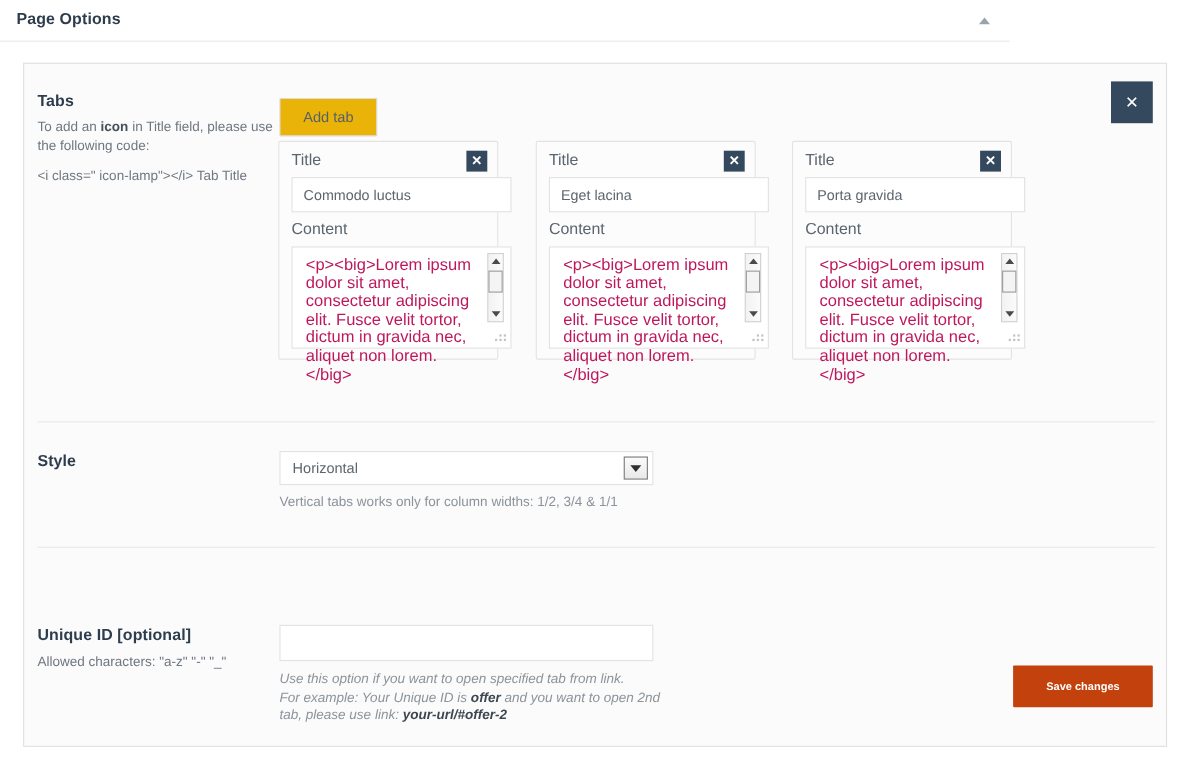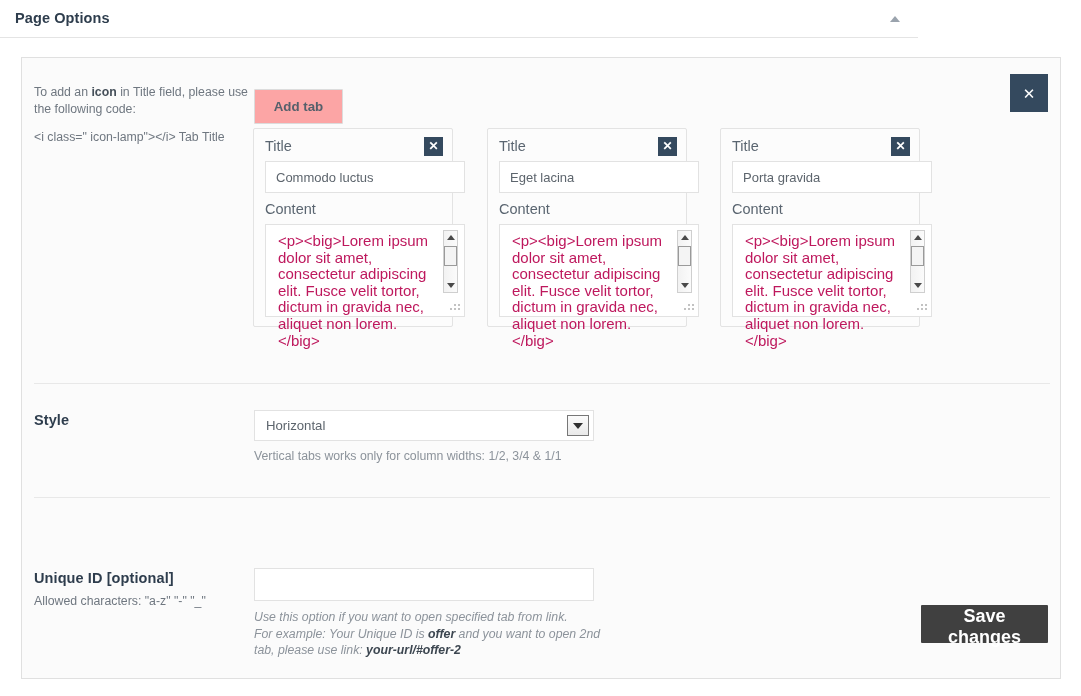--- a/index.html
+++ b/index.html
@@ -91,29 +91,28 @@
     width: 1016px;
     height: 1px;
     background: #e8e8e8;
   }
 
   
   .add-tab-btn {
     position: absolute;
     left: 232px; top: 31px;
     width: 89px; height: 35px;
-    background: #fca5a5;
+    background: #eab308;
     border: 1px solid #dcdcdc;
     font-family: "Liberation Sans", sans-serif;
     font-size: 13.3px;
     color: #56606b;
     cursor: pointer;
     border-radius: 1px;
     padding: 0;
-    font-weight: bold;
   }
 
   .close-panel-btn {
     position: absolute;
     left: 988px; top: 16px;
     width: 38px; height: 38px;
     background: #34495e;
     border: none;
     color: #ffffff;
     font-size: 15px;
@@ -298,25 +297,25 @@
     color: #5d656d;
     padding: 0 10px;
     outline: none;
   }
 
   
   .save-btn {
     position: absolute;
     left: 899px; top: 547px;
     width: 127px; height: 38px;
-    background: #404040;
+    background: #c2410c;
     border: none;
     color: #ffffff;
     font-family: "Liberation Sans", sans-serif;
-    font-size: 18px;
+    font-size: 10px;
     font-weight: bold;
     cursor: pointer;
     border-radius: 1px;
   }
 </style>
 </head>
 <body>
 
 <div class="page">
 
@@ -328,20 +327,21 @@
       </svg>
     </div>
   </div>
 
   <div class="panel-body">
     <div class="inner-box">
 
       <div class="row" style="top:0; height:320px;">
 
         <div class="row-label-col" style="top:26px;">
+          <div class="field-label">Tabs</div>
           <p class="field-desc">
             <span>To add an </span><b>icon</b><span> in Title field, please use the following code:</span>
             <span class="sp"></span>
             <span>&lt;i class=" icon-lamp"&gt;&lt;/i&gt; Tab Title</span>
           </p>
         </div>
 
         <button class="add-tab-btn">Add tab</button>
 
         <button class="close-panel-btn">✕</button>

